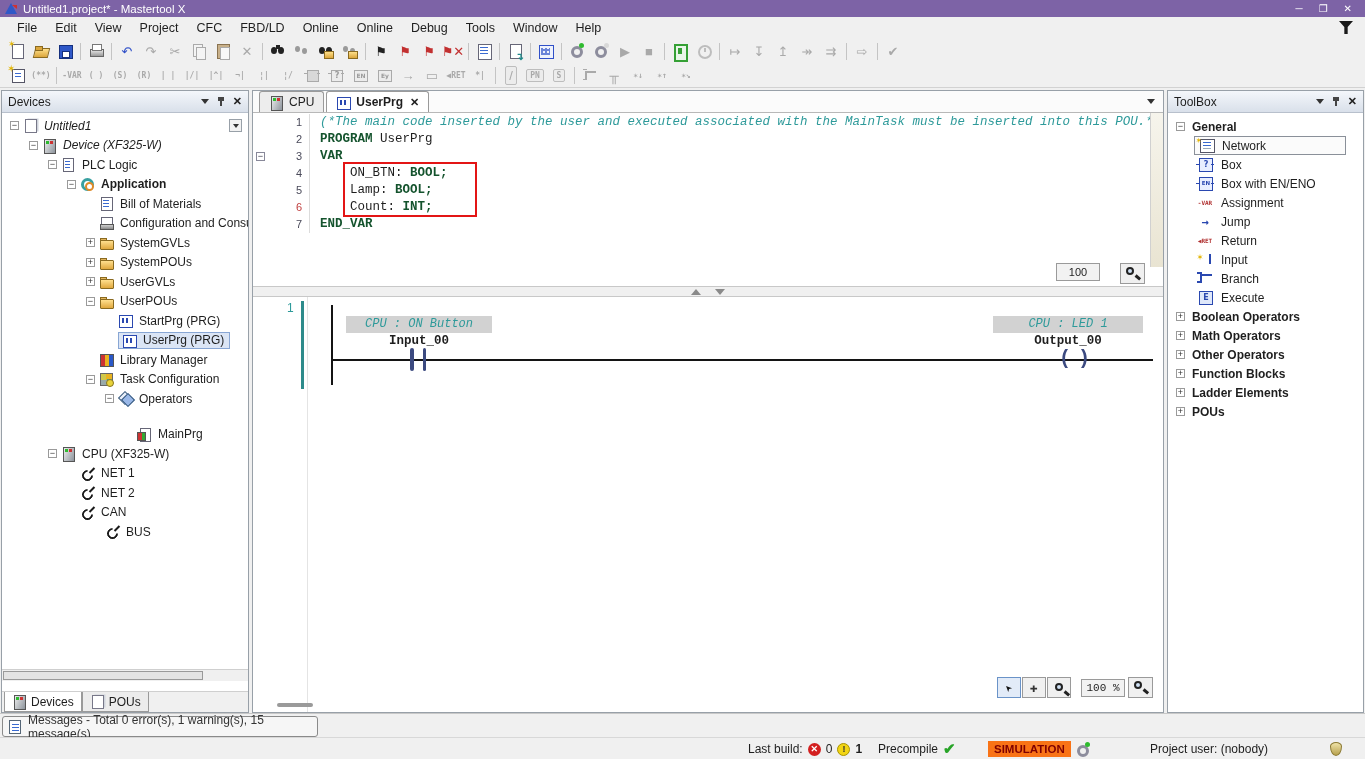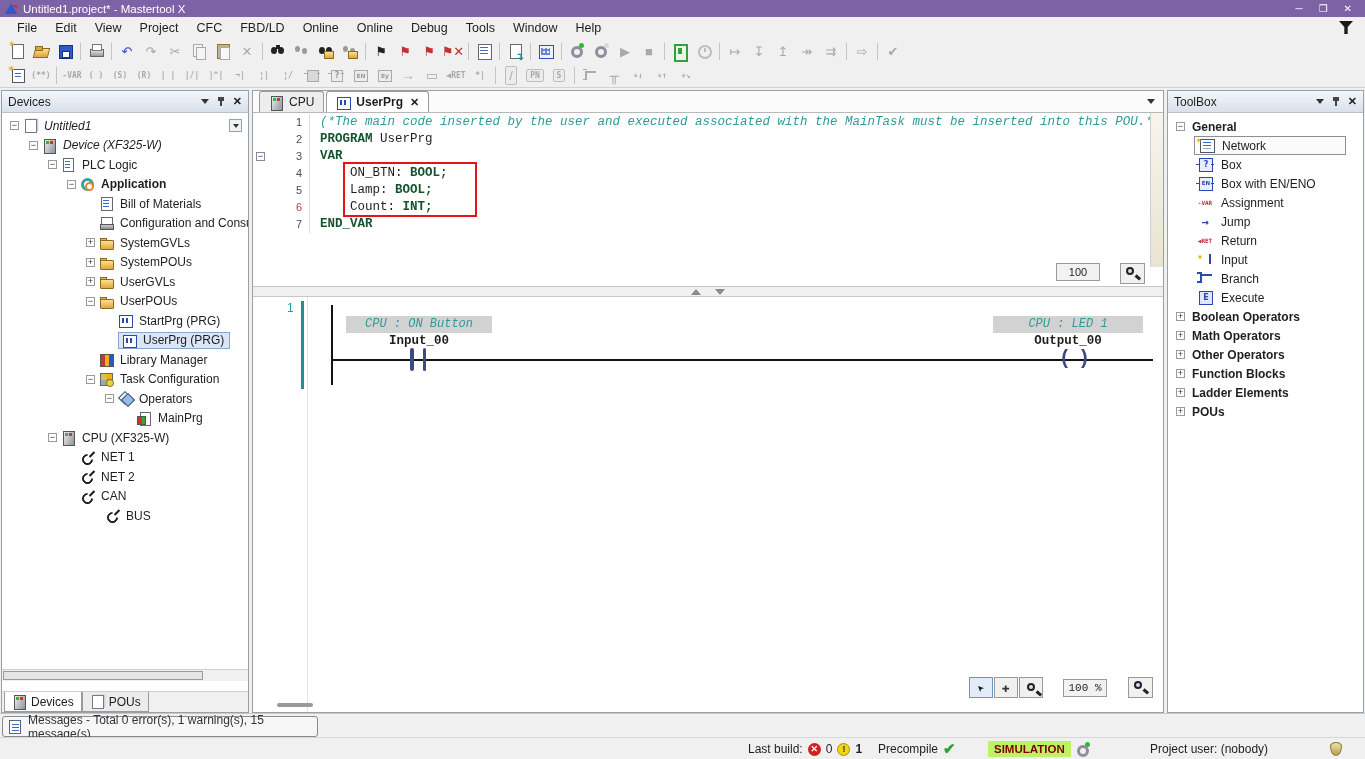--- a/index.html
+++ b/index.html
@@ -170,21 +170,21 @@
   .lad-combox{position:absolute;height:17px;background:#d2d2d2;color:#2e9a9a;font-style:italic;font-size:12px;text-align:center;line-height:17px}
   .lad-name{position:absolute;height:16px;font-size:12.5px;font-weight:600;text-align:center}
   .contact{position:absolute;left:157px;top:51px;display:flex;gap:9px}
   .cbar{width:3.5px;height:23px;background:#3c4a80;border-radius:2px}
   .coil{position:absolute;left:806px;top:49px;display:flex;gap:7px;color:#3c4a80;font:600 20px/26px "Liberation Mono",monospace}
   .lad-hscroll{position:absolute;left:24px;bottom:5px;width:36px;height:4px;background:#9a9a9a;border-radius:2px}
   .lad-controls{position:absolute;right:10px;bottom:14px;display:flex;align-items:center}
   .lctl{width:24px;height:21px;border:1px solid #9a9a9a;background:#f0f0f0;display:flex;align-items:center;justify-content:center;margin-left:1px;position:relative}
   .lctl.selected{background:#e2ebf8;border-color:#6a93c8}
   .cursor-glyph{display:inline-block;transform:rotate(-135deg);font-size:12px;color:#111}
-  .lad-zoom{display:flex;align-items:center;gap:21px;margin-left:20px}
+  .lad-zoom{display:flex;align-items:center;gap:3px;margin-left:10px}
 
   
   .tbx-body{flex:1;padding-top:4px;background:#fff;font-size:12px}
   .tbx-group{height:19px;display:flex;align-items:center;gap:7px;padding-left:8px;font-weight:bold}
   .tbx-item{height:19px;display:flex;align-items:center;gap:7px;margin-left:26px;padding-left:2px}
   .tbx-item.sel{border:1px solid #8a9099;background:#fbfbfb;width:152px}
   .xi{width:18px;height:13px;flex:none;position:relative;display:flex;align-items:center;justify-content:center;font:bold 6.5px "DejaVu Sans Mono",monospace;color:#223}
   .xi-network::before{content:"";position:absolute;left:3px;top:0;width:13px;height:12px;background:#fff;border:1px solid #556}
   .xi-network::after{content:"✶";position:absolute;left:-1px;top:-4px;color:#e2b400;font-size:9px}
   .xi-network i{position:absolute;left:6px;top:3px;width:8px;height:1px;background:#3a6ad0;box-shadow:0 3px 0 #3a6ad0,0 6px 0 #9ab}
@@ -204,21 +204,21 @@
   .msgbar{position:absolute;top:713px;left:0;width:1365px;height:24px;background:#f0f0f0;border-top:1px solid #c8c8c8}
   .msg-tab{position:absolute;left:2px;top:2px;width:316px;height:21px;border:1px solid #8a8a8a;border-radius:3px;background:#f6f6f6;display:flex;align-items:center;gap:7px;padding-left:6px;color:#333}
   .msg-ico{width:12px;height:14px;background:#fff;border:1px solid #567;position:relative;flex:none}
   .msg-ico::after{content:"";position:absolute;left:2px;top:3px;width:7px;height:1px;background:#3a6ad0;box-shadow:0 3px 0 #3a6ad0,0 6px 0 #3a6ad0}
 
   .statusbar{position:absolute;top:737px;left:0;width:1365px;height:22px;background:#f0f0f0;border-top:1px solid #d8d8d8;font-size:12px}
   .sb{position:absolute;top:0;height:22px;display:flex;align-items:center;gap:5px}
   .err-ico{width:13px;height:13px;border-radius:50%;background:#d31f1f;color:#fff;font:bold 9px/13px "Liberation Sans",sans-serif;text-align:center}
   .warn-ico{width:13px;height:13px;border-radius:50%;background:#f2d514;border:1px solid #a89300;color:#333;font:bold 9px/11px "Liberation Sans",sans-serif;text-align:center}
   .chk{color:#28a428;font-size:15px;font-weight:bold}
-  .simbadge{background:#bef264;color:#7e0000;font-weight:bold;padding:2px 6px;font-size:11.5px}
+  .simbadge{background:#f97316;color:#7e0000;font-weight:bold;padding:2px 6px;font-size:11.5px}
   .sb-gear{width:16px;height:16px;position:relative}
   .sb-gear::before{content:"";position:absolute;left:1px;top:4px;width:6px;height:6px;border:3px solid #8d8d9d;border-radius:50%}
   .sb-gear::after{content:"";position:absolute;right:2px;top:1px;width:5px;height:5px;background:#2fbb2f;border-radius:50%}
   .shield{width:12px;height:14px;background:linear-gradient(#efe3a8,#b7a14e);border:1px solid #8a7830;border-radius:50% 50% 50% 50%/30% 30% 70% 70%}
 </style>
 </head>
 <body>
 
 <div class="app">
 
@@ -537,21 +537,21 @@
           <div class="trow" style="padding-left: 84px;">
             <span class="expbox">−</span>
             <span class="di di-task"></span>
             <span class="tlabel">Task Configuration</span>
           </div>
           <div class="trow" style="padding-left: 103px;">
             <span class="expbox">−</span>
             <span class="di di-mtask"></span>
             <span class="tlabel">Operators</span>
           </div>
-          <div class="trow" style="padding-left: 122px;">
+          <div class="trow" style="padding-left: 122px; margin-top: 16px;">
             <span class="expspace"></span>
             <span class="di di-mprg"></span>
             <span class="tlabel">MainPrg</span>
           </div>
           <div class="trow" style="padding-left: 46px;">
             <span class="expbox">−</span>
             <span class="di di-cpu"></span>
             <span class="tlabel">CPU (XF325-W)</span>
           </div>
           <div class="trow" style="padding-left: 65px;">

